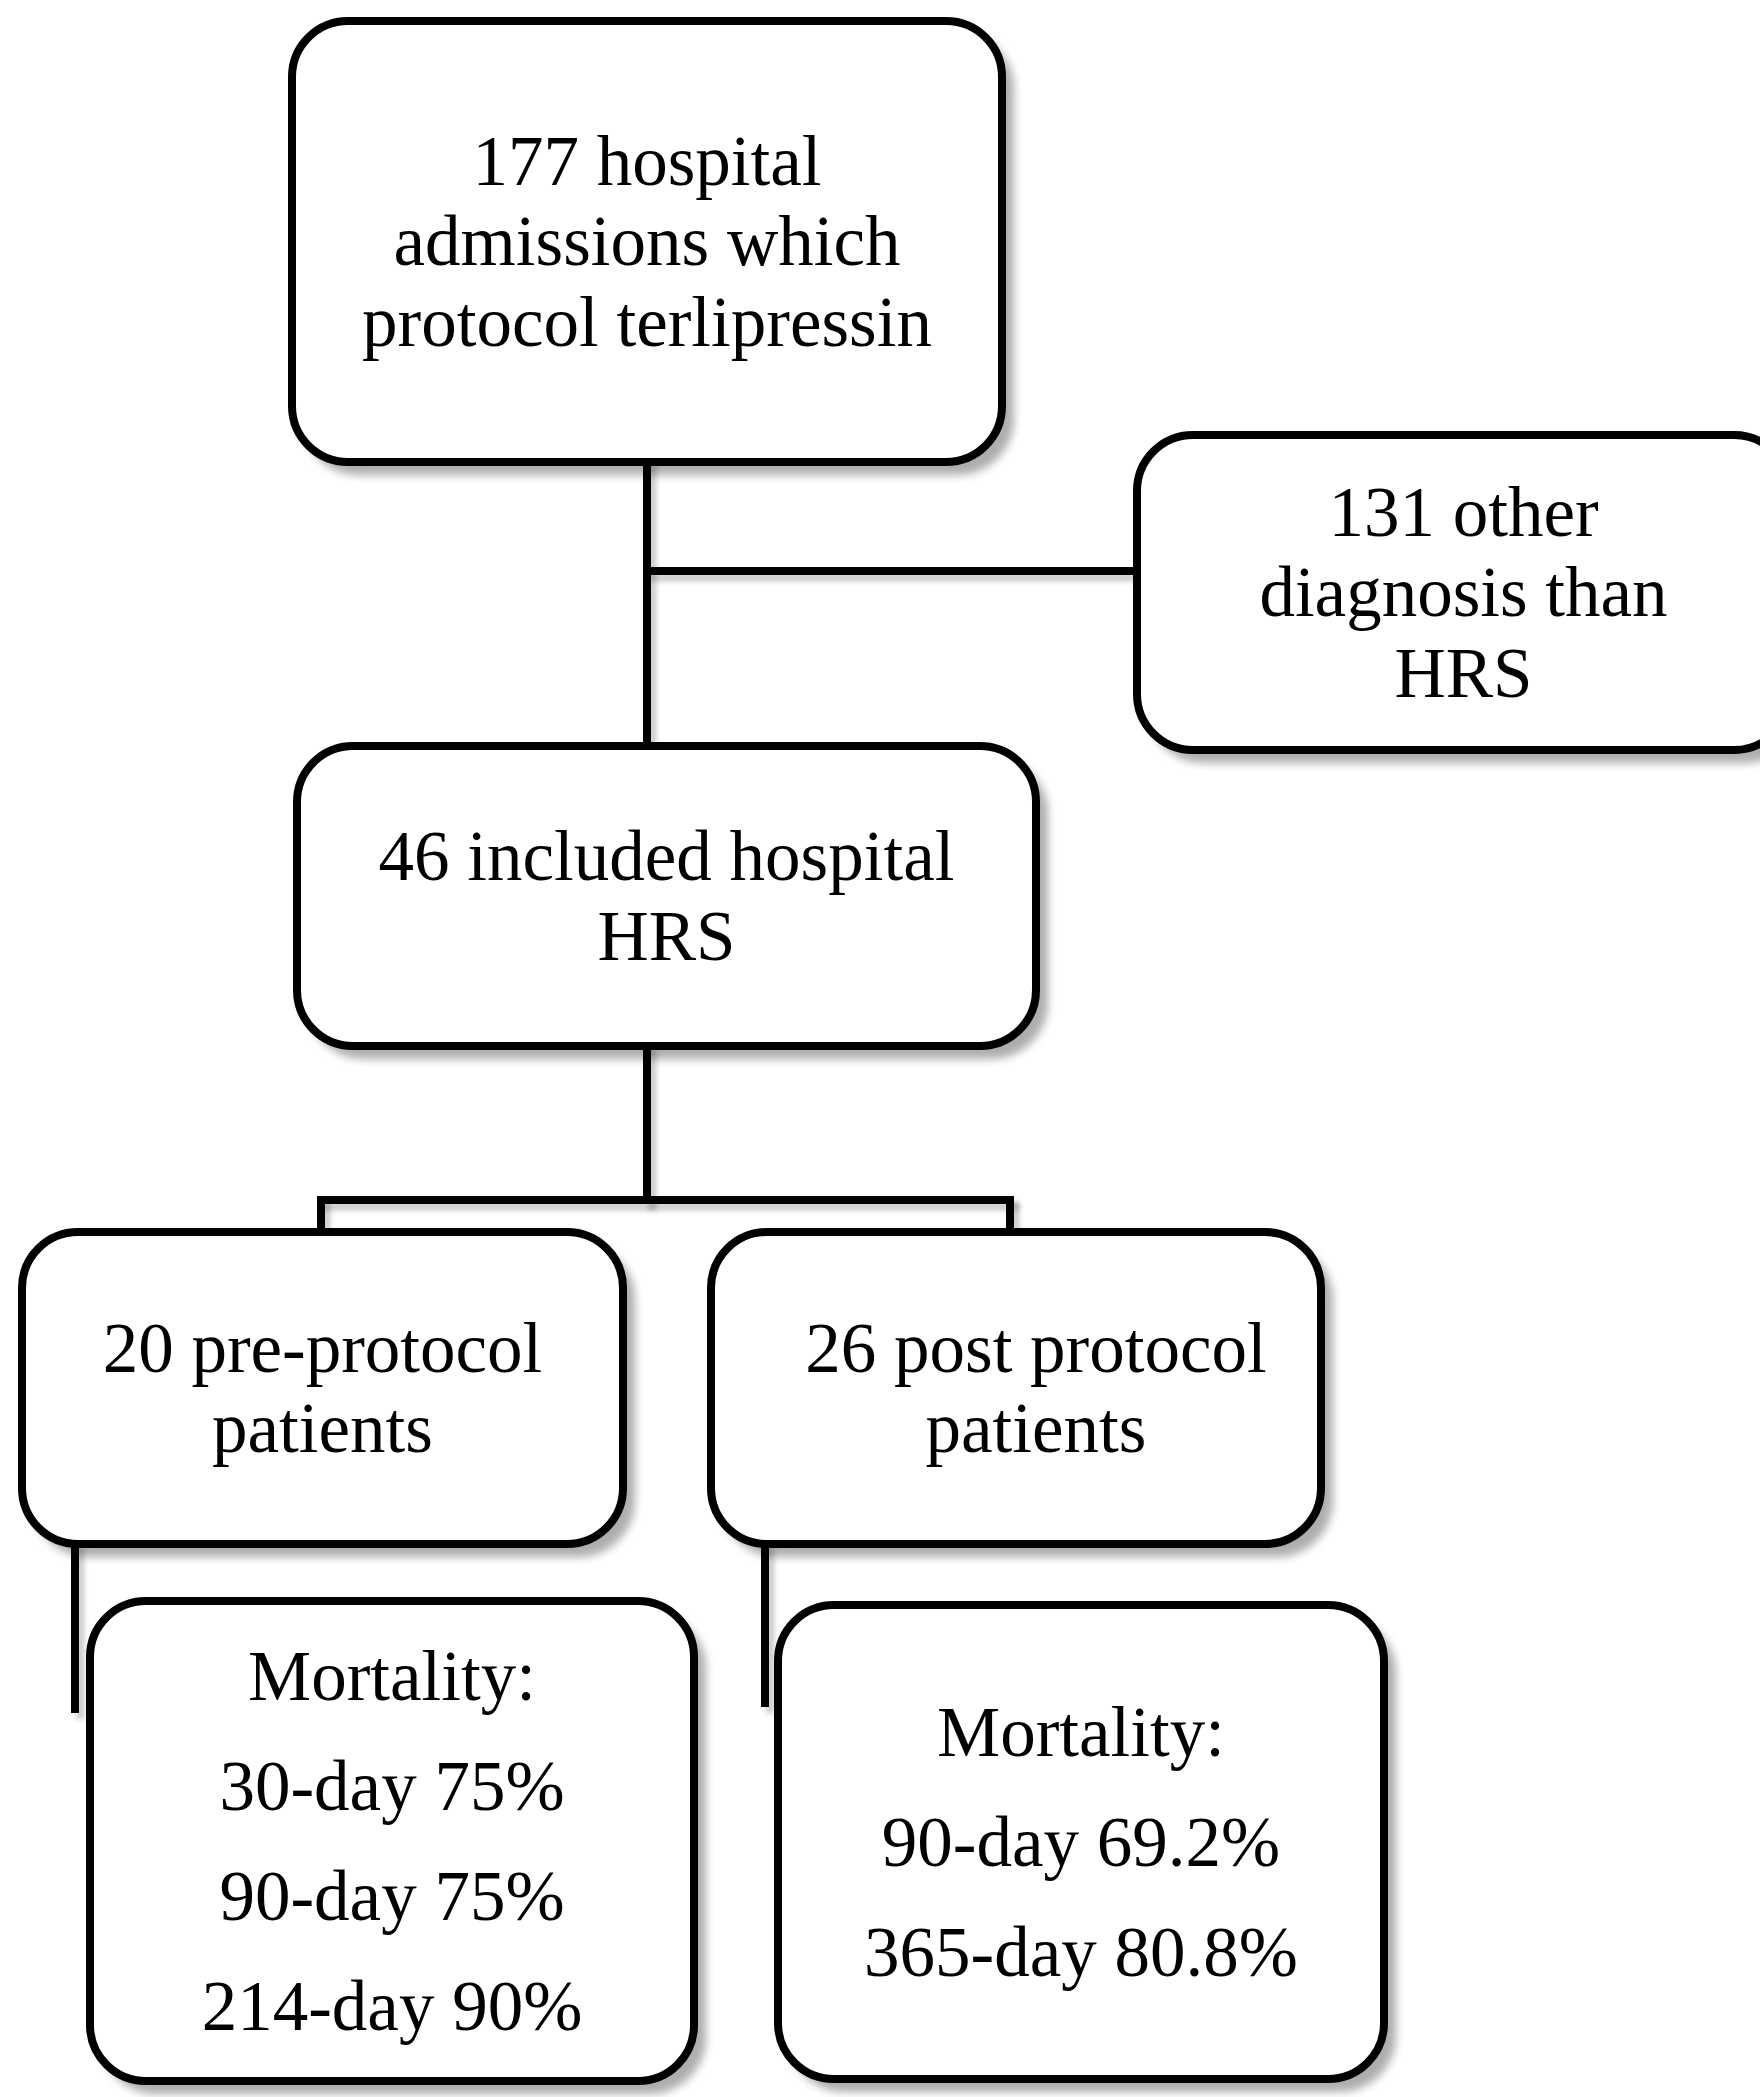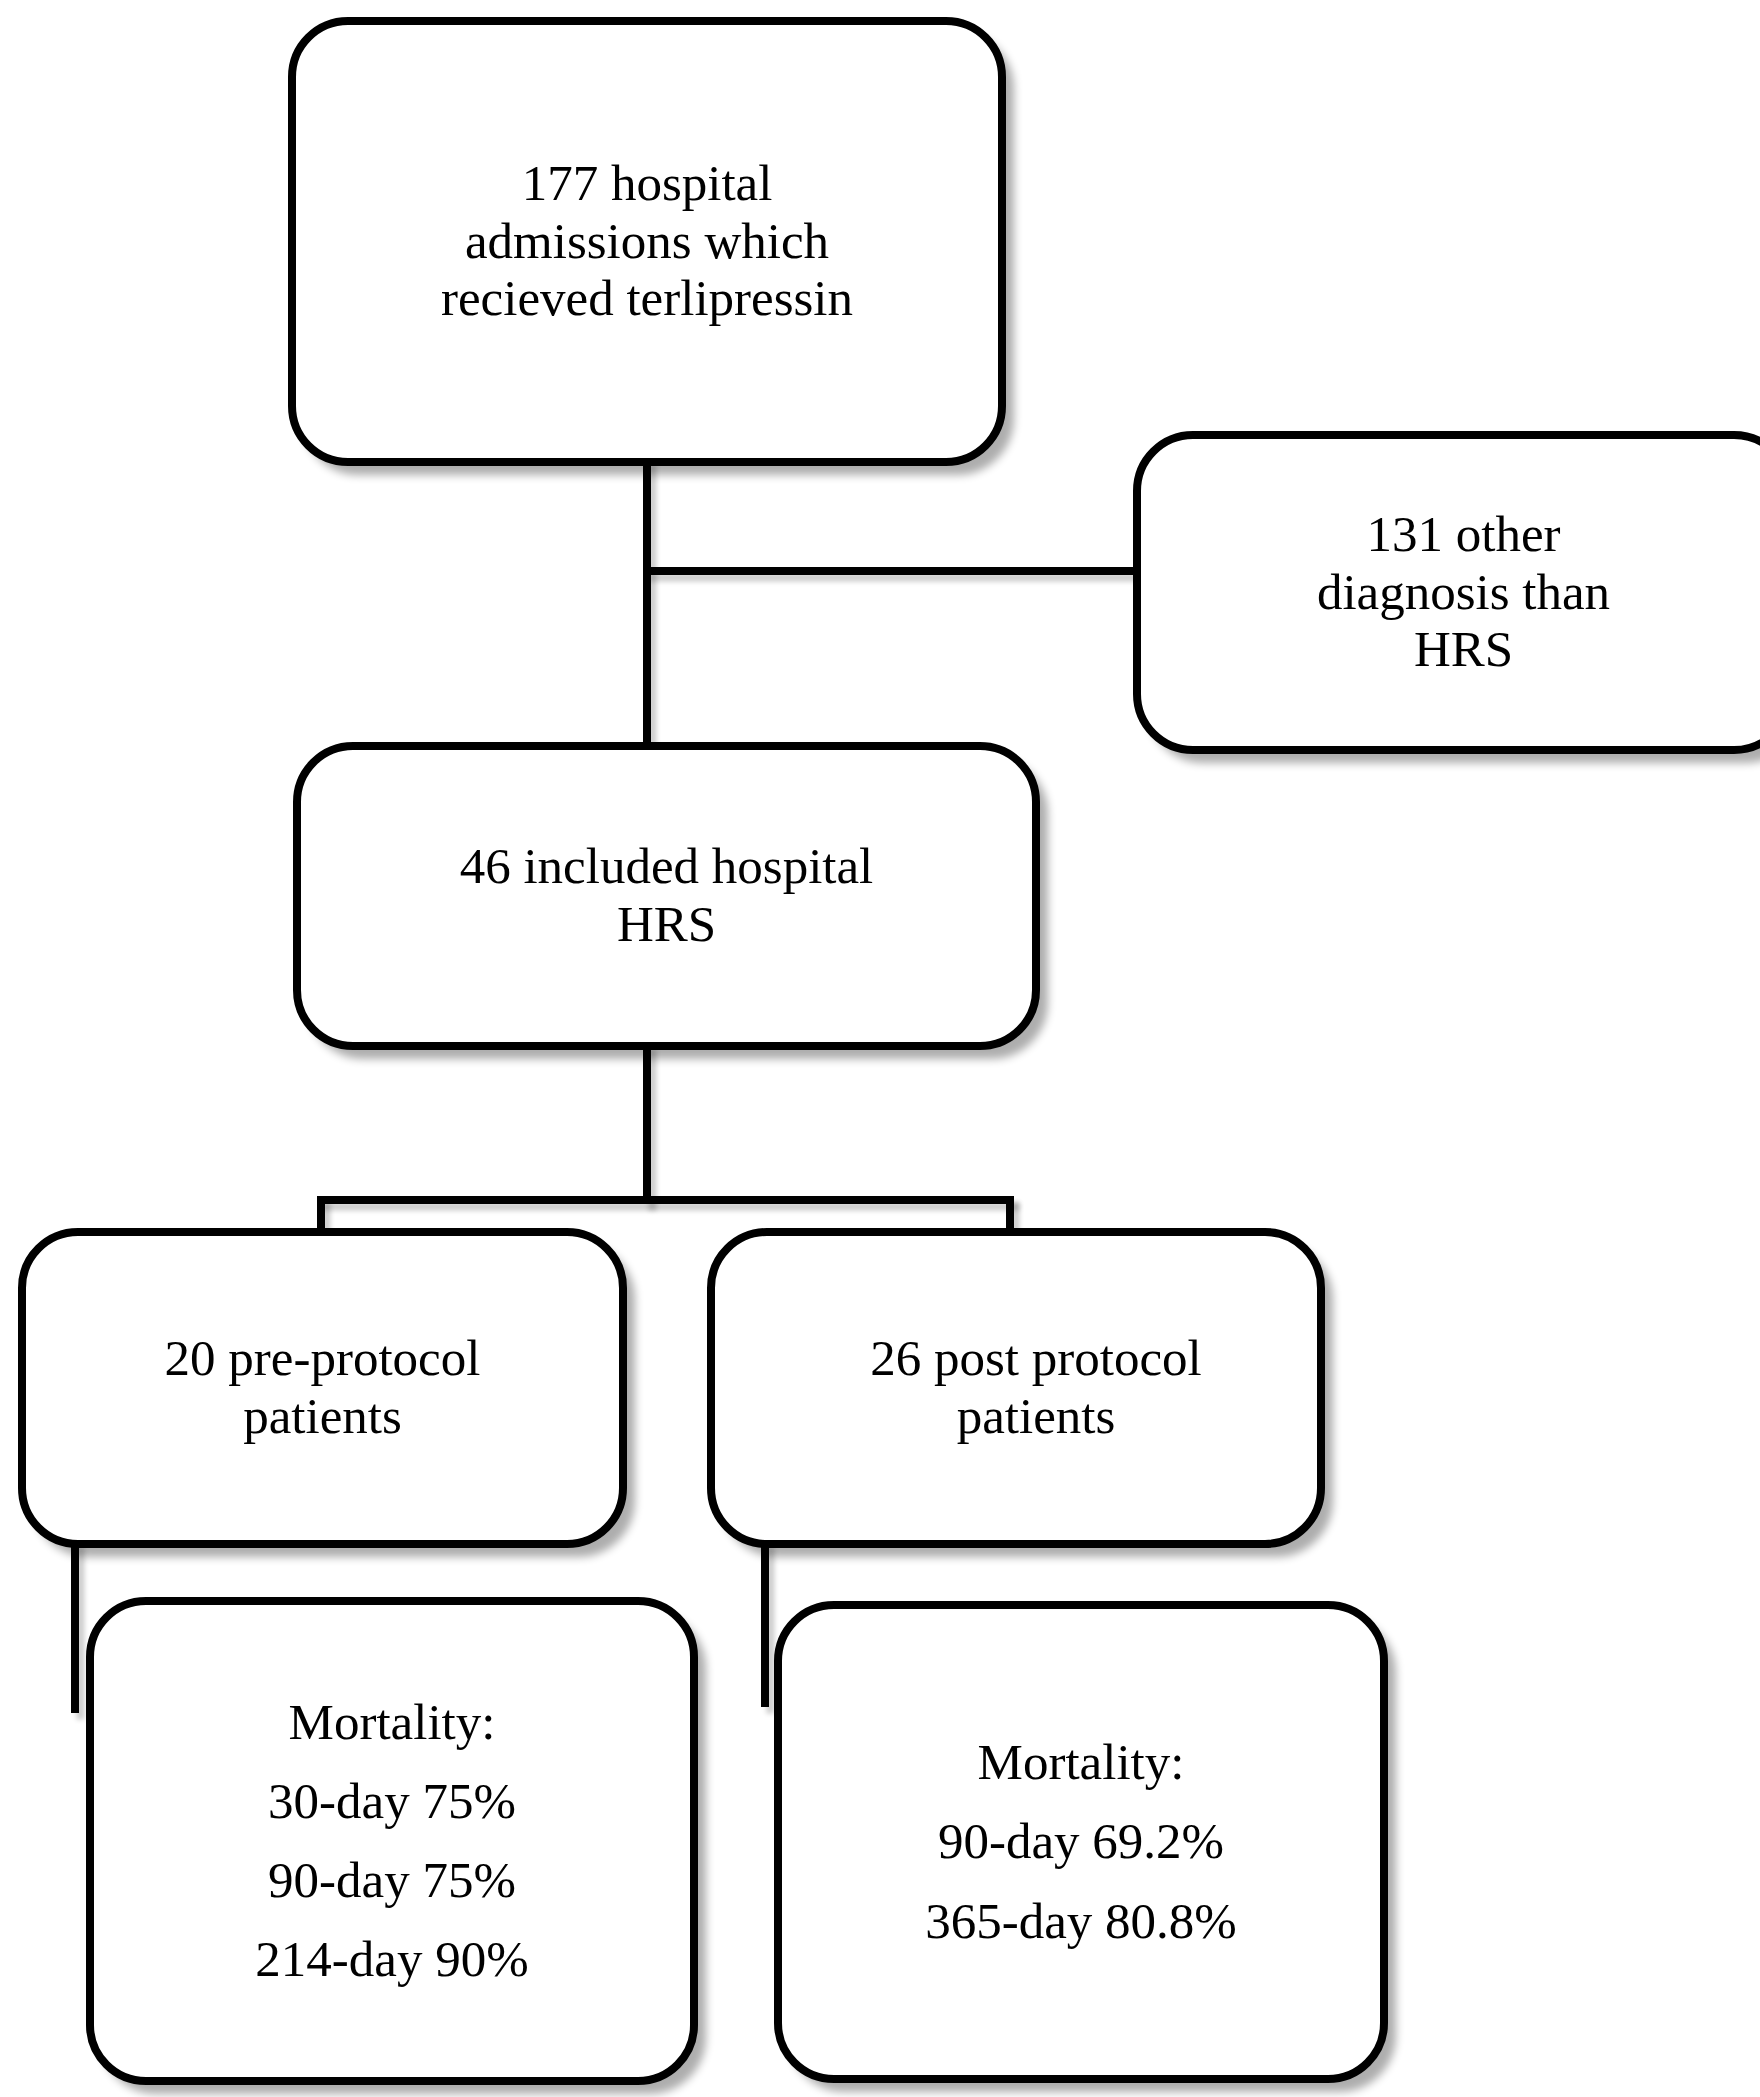--- a/index.html
+++ b/index.html
@@ -31,21 +31,21 @@
     border-radius: 60px;
     box-shadow: 11px 12px 8.4px -3.6px rgba(0,0,0,0.32);
     display: flex;
     flex-direction: column;
     justify-content: center;
     align-items: center;
     text-align: center;
   }
   .box .tline {
     display: block;
-    font-size: 51px;
+    font-size: 71px;
     line-height: 1.13;
     white-space: nowrap;
   }
   .box.wide-lh .tline {
     line-height: 1.55;
   }
 
   
   
   #l-v1   { left: 643px; top: 458px;  width: 7.8px;  height: 292px; }
@@ -79,21 +79,21 @@
   <div class="line" id="l-v2"></div>
   <div class="line" id="l-br"></div>
   <div class="line" id="l-sl"></div>
   <div class="line" id="l-sr"></div>
   <div class="line" id="l-pre"></div>
   <div class="line" id="l-post"></div>
 
   <div class="box" id="b-top">
     <span class="tline">177 hospital</span>
     <span class="tline">admissions which</span>
-    <span class="tline">recieved terlipressin</span>
+    <span class="tline">protocol terlipressin</span>
   </div>
 
   <div class="box" id="b-excl">
     <span class="tline">131 other</span>
     <span class="tline">diagnosis than</span>
     <span class="tline">HRS</span>
   </div>
 
   <div class="box" id="b-incl">
     <span class="tline">46 included hospital</span>

